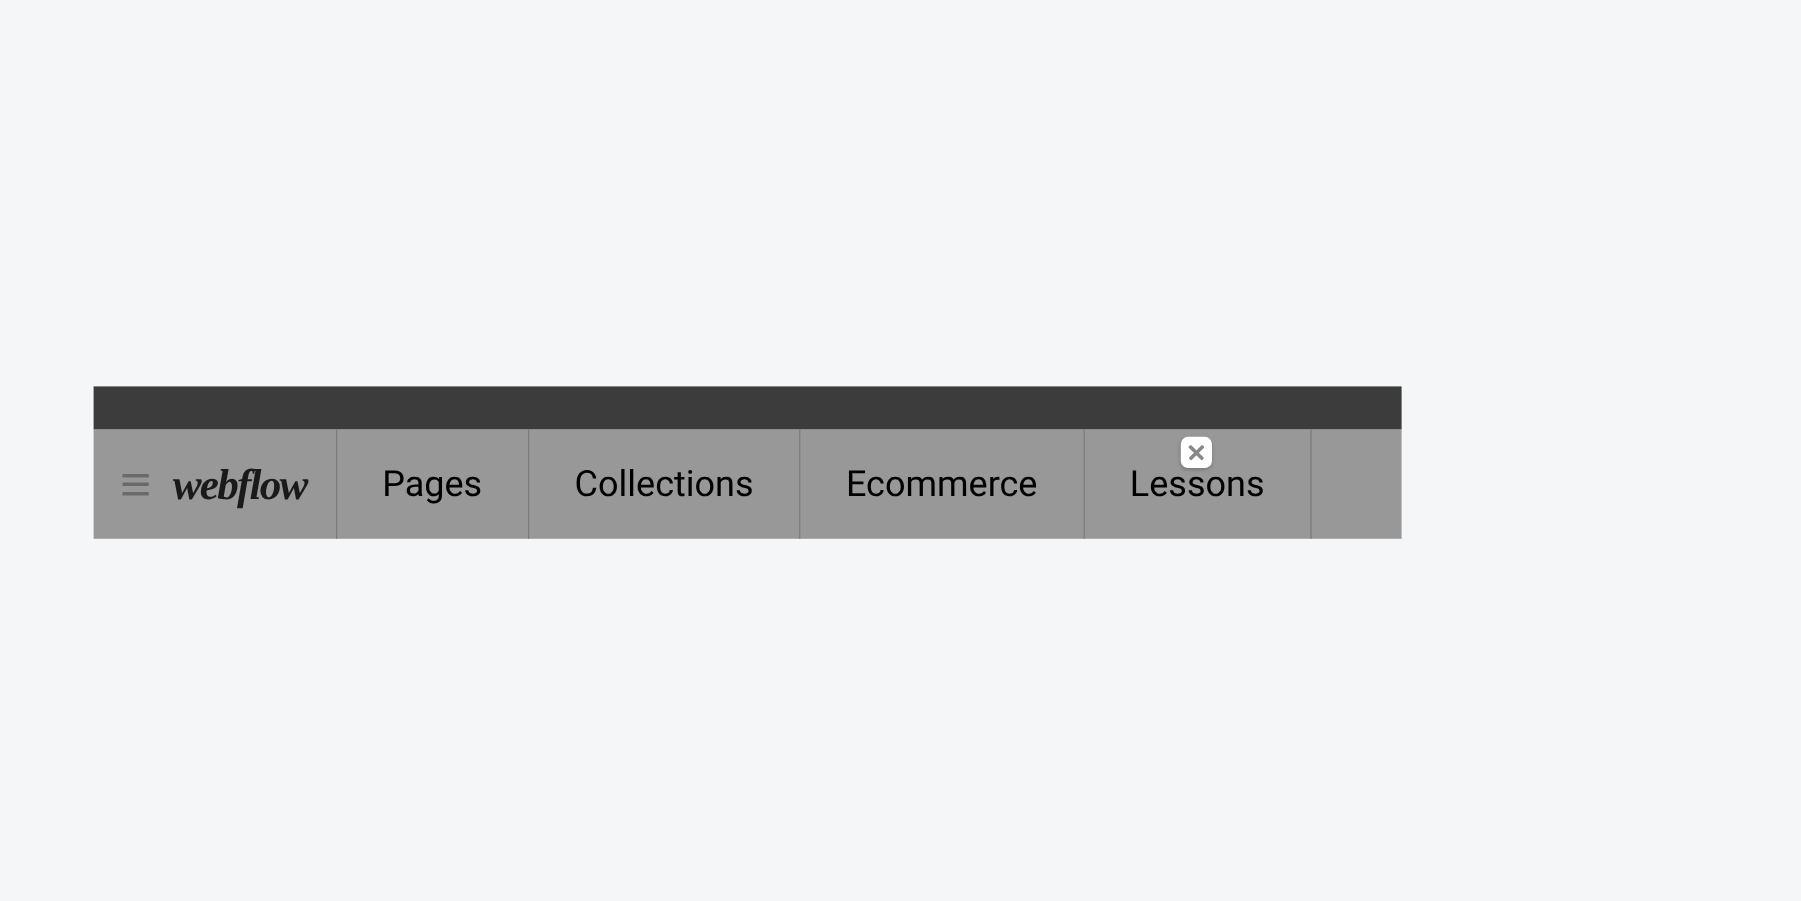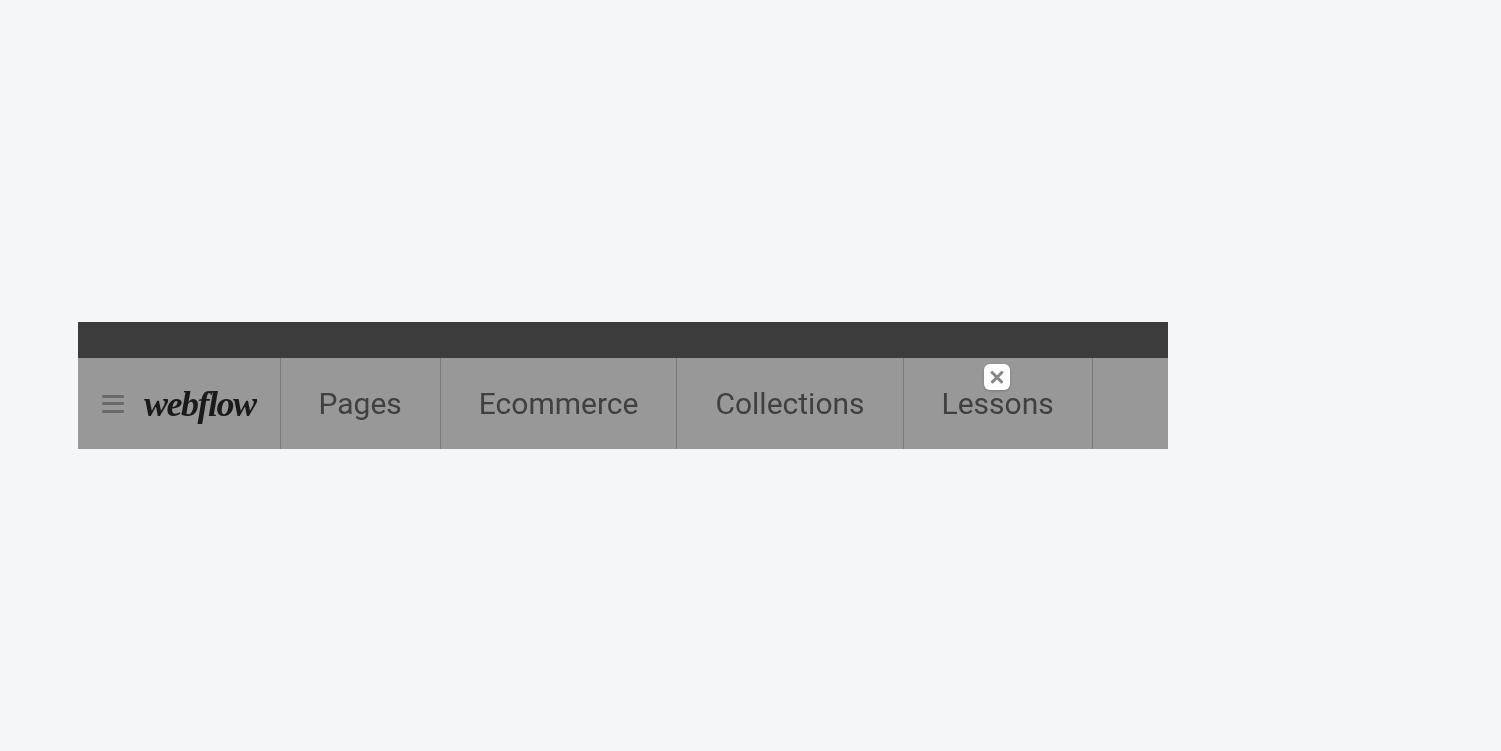--- a/index.html
+++ b/index.html
@@ -74,21 +74,21 @@
       font-family: Georgia, 'Times New Roman', serif;
     }
     
     .nav-item {
       display: flex;
       align-items: center;
       justify-content: center;
       padding: 0 38px;
       border-right: 1px solid #7a7a7a;
       font-size: 30px;
-      color: #404040;
+      color: #000000;
       cursor: pointer;
       white-space: nowrap;
     }
     
     .nav-item:last-child {
       border-right: none;
     }
     
     .close-button {
       position: absolute;
@@ -142,24 +142,24 @@
         <span></span>
         <span></span>
         <span></span>
       </div>
       <div class="logo-text">webflow</div>
     </div>
     <div class="nav-item">
       <span>Pages</span>
     </div>
     <div class="nav-item">
-      <span>Ecommerce</span>
+      <span>Collections</span>
     </div>
     <div class="nav-item">
-      <span>Collections</span>
+      <span>Ecommerce</span>
     </div>
     <div class="nav-item">
       <span>Lessons</span>
     </div>
     <div class="close-button">
       <div class="close-x"></div>
     </div>
   </div>
 </div>
 

